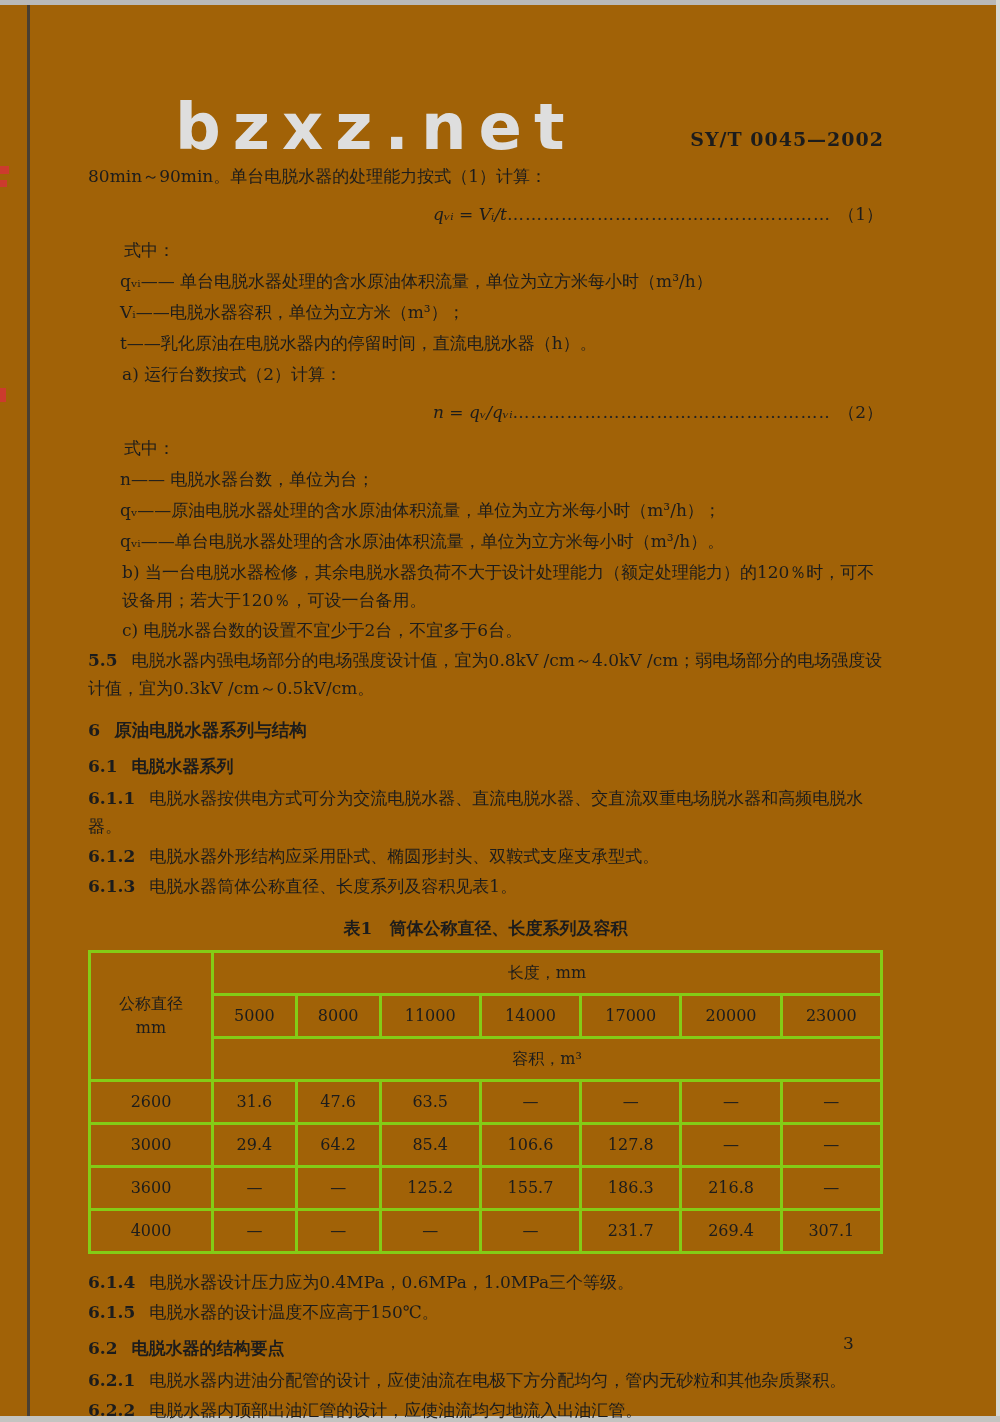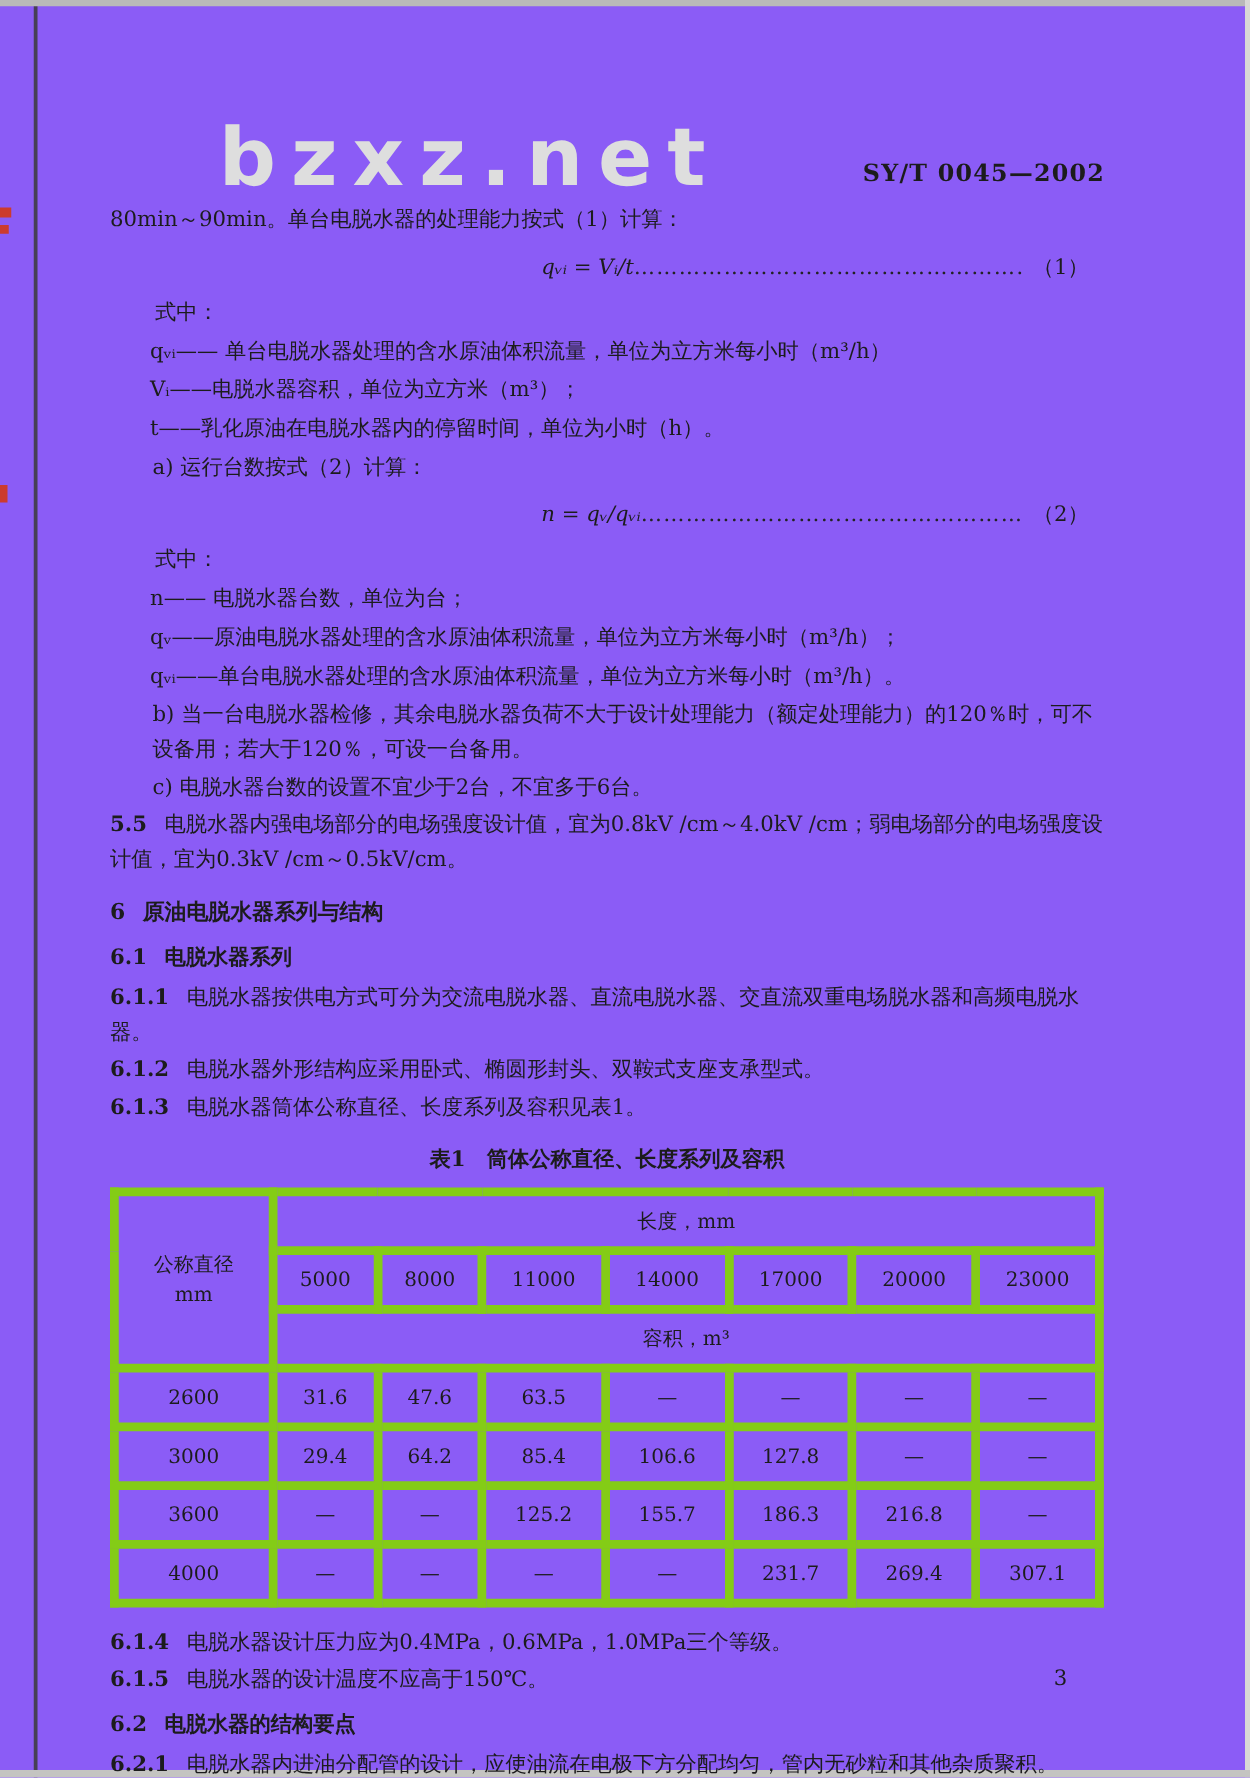--- a/index.html
+++ b/index.html
@@ -7,21 +7,21 @@
     width: 1000px; height: 1422px;
     background: #f5f5f3;
     font-family: "DejaVu Serif", "Liberation Serif", serif;
     color: #1c1c1c;
     position: relative;
     overflow: hidden;
   }
   .page {
     position: absolute; left: 0; top: 0;
     width: 1000px; height: 1422px;
-    background: #8b5cf6;
+    background: #a16207;
   }
   
   .edge-left   { position: absolute; left: 27px; top: 0; width: 3px; height: 1422px; background: #3a3a3a; opacity: .85; }
   .edge-top    { position: absolute; left: 0; top: 0; width: 1000px; height: 5px; background: #b9b9b9; }
   .edge-right  { position: absolute; right: 0; top: 0; width: 4px; height: 1422px; background: #d9d9d6; }
   .edge-bottom { position: absolute; left: 0; bottom: 0; width: 1000px; height: 6px; background: #c4c4c1; }
   .red-mark-a { position: absolute; left: 0; top: 166px; width: 9px; height: 8px;  background: #cc3b2e; }
   .red-mark-b { position: absolute; left: 0; top: 180px; width: 7px; height: 7px;  background: #cc3b2e; }
   .red-mark-c { position: absolute; left: 0; top: 388px; width: 6px; height: 14px; background: #cc3b2e; }
 
@@ -43,33 +43,33 @@
   .para { margin: 2px 0; }
   .indent1 { padding-left: 36px; }  
   .indent2 { padding-left: 32px; }  
   .indent3 { padding-left: 34px; }  
   .defitem { margin: 3px 0; }
 
   .secnum { font-weight: bold; margin-right: 14px; }
   .heading { font-weight: bold; margin: 14px 0 6px 0; font-size: 17.5px; }
   .subheading { font-weight: bold; margin: 8px 0 4px 0; }
 
-  .equation { display: flex; align-items: baseline; margin: 10px 12px 8px 0; }
+  .equation { display: flex; align-items: baseline; margin: 10px 0 8px 0; }
   .eq-spacer { width: 345px; flex: none; }
   .eq-formula { font-style: italic; font-size: 17px; flex: none; }
   .eq-dots { flex: 1; text-align: right; overflow: hidden; white-space: nowrap; letter-spacing: 1px; color: #222; }
   .eq-label { flex: none; margin-left: 8px; }
 
   .table-caption { text-align: center; font-weight: bold; margin: 14px 0 8px 0; font-size: 17px; }
   table.spec-table {
     border-collapse: collapse; width: 100%;
     font-size: 16px; text-align: center;
     border: 1.5px solid #222;
   }
-  table.spec-table td { border: 7px solid #84cc16; padding: 6px 4px; height: 26px; }
+  table.spec-table td { border: 3px solid #84cc16; padding: 6px 4px; height: 26px; }
   td.diam-head { width: 112px; line-height: 24px; }
   .after-table { margin-top: 14px; }
 
   .page-number { position: absolute; top: 1333px; left: 843px; font-size: 17px; z-index: 2; }
 </style>
 </head>
 <body>
 
 <div class="page">
   <div class="watermark">bzxz.net</div>
@@ -90,21 +90,21 @@
     <div class="equation">
       <span class="eq-spacer"></span>
       <span class="eq-formula">qᵥᵢ = Vᵢ/t</span>
       <span class="eq-dots">……………………………………………………</span>
       <span class="eq-label">（1）</span>
     </div>
 
     <div class="para indent1">式中：</div>
     <div class="para indent2 defitem">qᵥᵢ—— 单台电脱水器处理的含水原油体积流量，单位为立方米每小时（m³/h）</div>
     <div class="para indent2 defitem">Vᵢ——电脱水器容积，单位为立方米（m³）；</div>
-    <div class="para indent2 defitem">t——乳化原油在电脱水器内的停留时间，单位为小时（h）。</div>
+    <div class="para indent2 defitem">t——乳化原油在电脱水器内的停留时间，直流电脱水器（h）。</div>
 
 
     <div class="para indent3">a) 运行台数按式（2）计算：</div>
 
     <div class="equation">
       <span class="eq-spacer"></span>
       <span class="eq-formula">n = qᵥ/qᵥᵢ</span>
       <span class="eq-dots">……………………………………………………</span>
       <span class="eq-label">（2）</span>
     </div>

